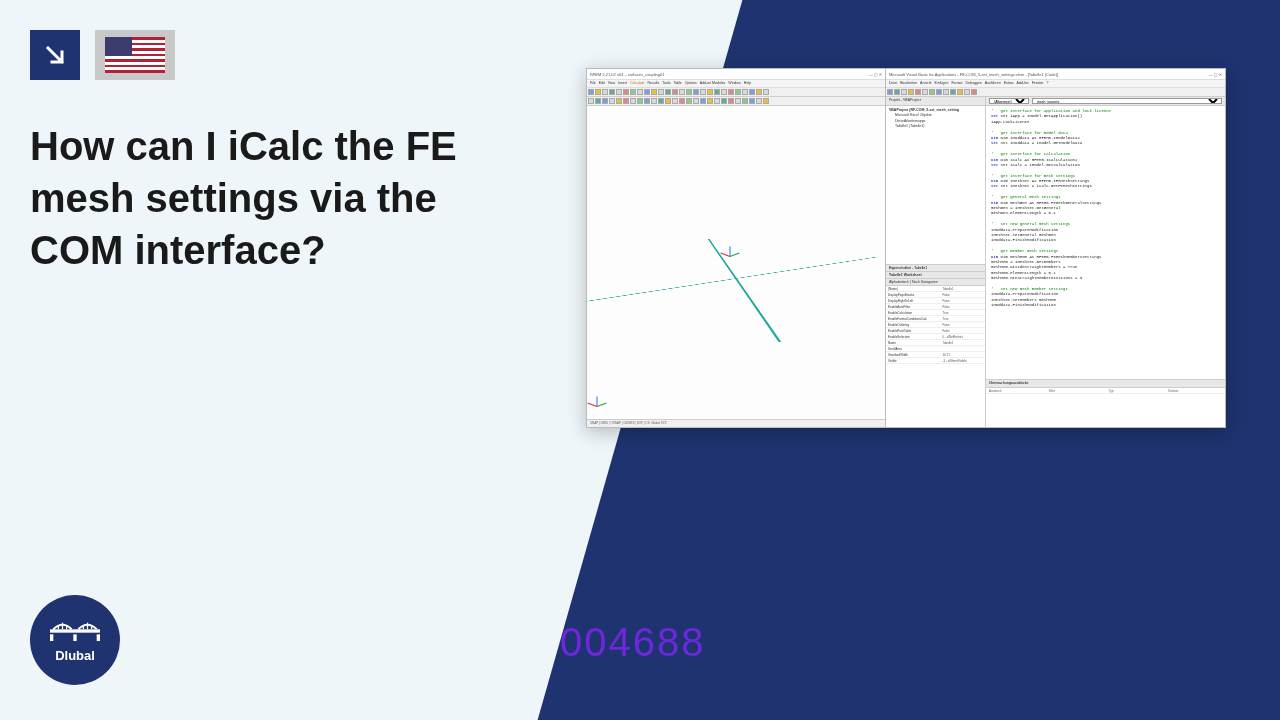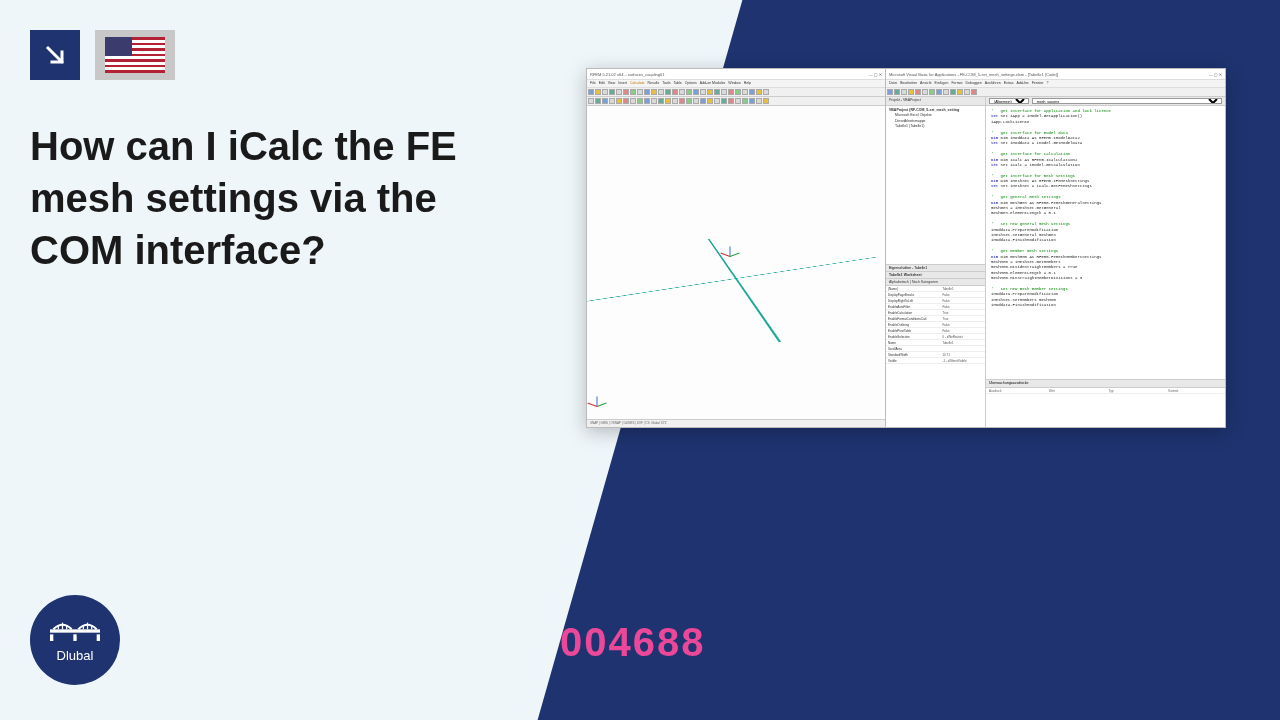--- a/index.html
+++ b/index.html
@@ -12,25 +12,25 @@
 .arrow-badge svg { width: 24px; height: 24px; fill: #fff; }
 
 .flag { position: absolute; top: 30px; left: 95px; width: 80px; height: 50px; background: #c8c8c8; display: flex; align-items: center; justify-content: center; }
 .flag-inner { width: 60px; height: 36px; background: linear-gradient(#b22234 0 7.7%, #fff 7.7% 15.4%, #b22234 15.4% 23%, #fff 23% 30.8%, #b22234 30.8% 38.5%, #fff 38.5% 46.2%, #b22234 46.2% 53.8%, #fff 53.8% 61.5%, #b22234 61.5% 69.2%, #fff 69.2% 76.9%, #b22234 76.9% 84.6%, #fff 84.6% 92.3%, #b22234 92.3% 100%); position: relative; }
 .flag-inner::before { content: ""; position: absolute; top: 0; left: 0; width: 45%; height: 53.8%; background: #3c3b6e; }
 
 .question { position: absolute; top: 120px; left: 30px; width: 460px; font-size: 40px; font-weight: 700; line-height: 1.3; color: #1a1a1a; }
 
 .logo { position: absolute; bottom: 35px; left: 30px; width: 90px; height: 90px; border-radius: 50%; background: #1e3370; display: flex; flex-direction: column; align-items: center; justify-content: center; }
 .logo-bridge { width: 50px; height: 26px; margin-bottom: 4px; }
-.logo-text { color: #fff; font-size: 13px; font-weight: 400; text-align: center; }
+.logo-text { color: #fff; font-size: 13px; font-weight: 700; text-align: center; }
 
 .faq-bar { position: absolute; bottom: 55px; left: 560px; display: flex; align-items: center; gap: 18px; }
 .faq-label { background: #0097d8; color: #fff; font-size: 36px; font-weight: 700; padding: 8px 24px; letter-spacing: 1px; }
-.faq-num { color: #ec4899; font-size: 40px; font-weight: 700; letter-spacing: 2px; }
+.faq-num { color: #6d28d9; font-size: 40px; font-weight: 400; letter-spacing: 2px; }
 
 .screenshot { position: absolute; top: 68px; left: 586px; width: 640px; height: 360px; background: #fff; box-shadow: 0 4px 18px rgba(0,0,0,0.25); display: flex; }
 
 
 .app-left { width: 300px; height: 100%; border: 1px solid #bbb; display: flex; flex-direction: column; background: #fff; }
 .titlebar { height: 11px; background: #fff; border-bottom: 1px solid #ddd; font-size: 4px; color: #555; padding: 1px 3px; display: flex; justify-content: space-between; align-items: center; }
 .menubar { height: 8px; background: #f4f4f4; font-size: 3.5px; color: #333; padding: 1px 3px; display: flex; gap: 3px; border-bottom: 1px solid #ddd; }
 .menubar span.hl { color: #c77405; }
 .toolbar { height: 9px; background: #f0f0f0; border-bottom: 1px solid #ccc; display: flex; gap: 1px; padding: 1px; }
 .tb-ico { width: 6px; height: 6px; background: #d9d9d9; border: 0.5px solid #aaa; }

